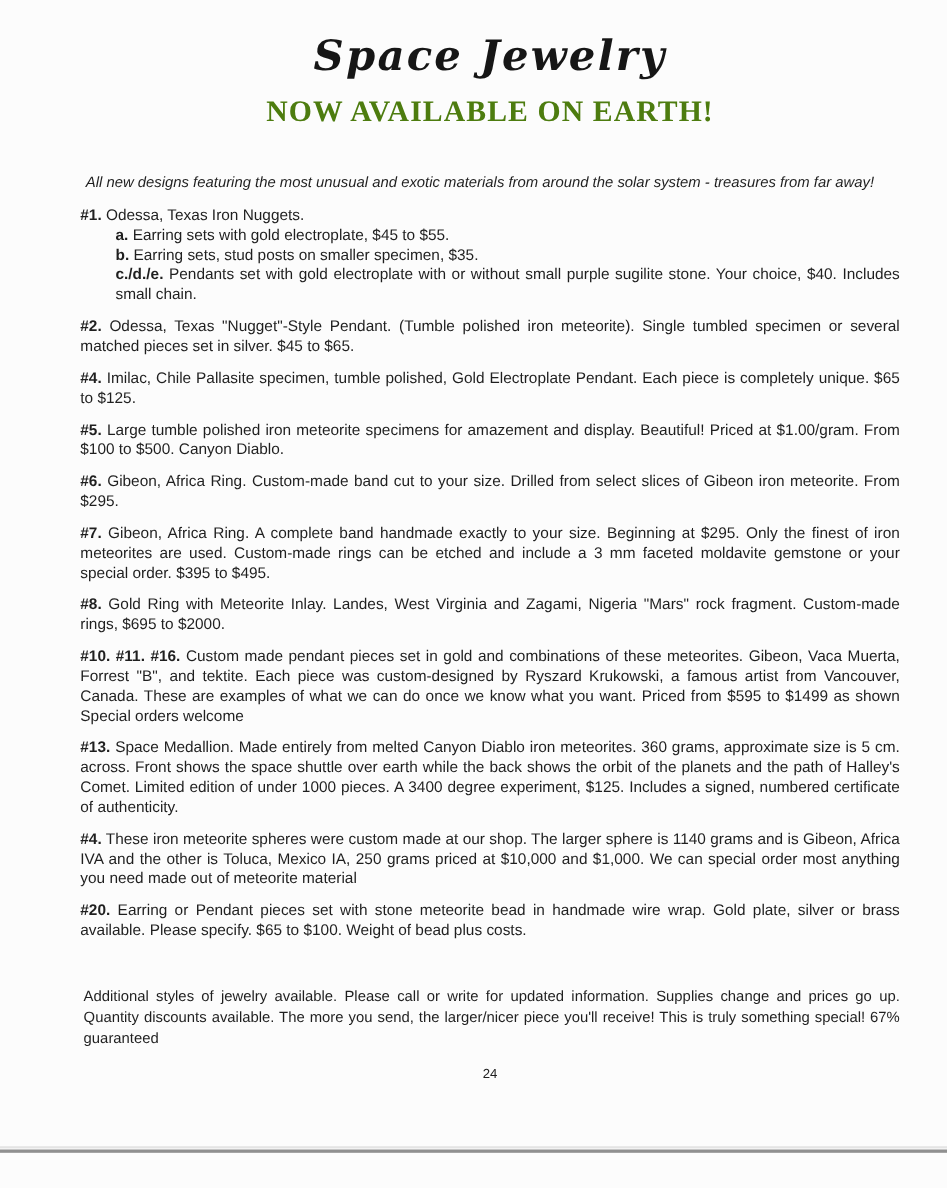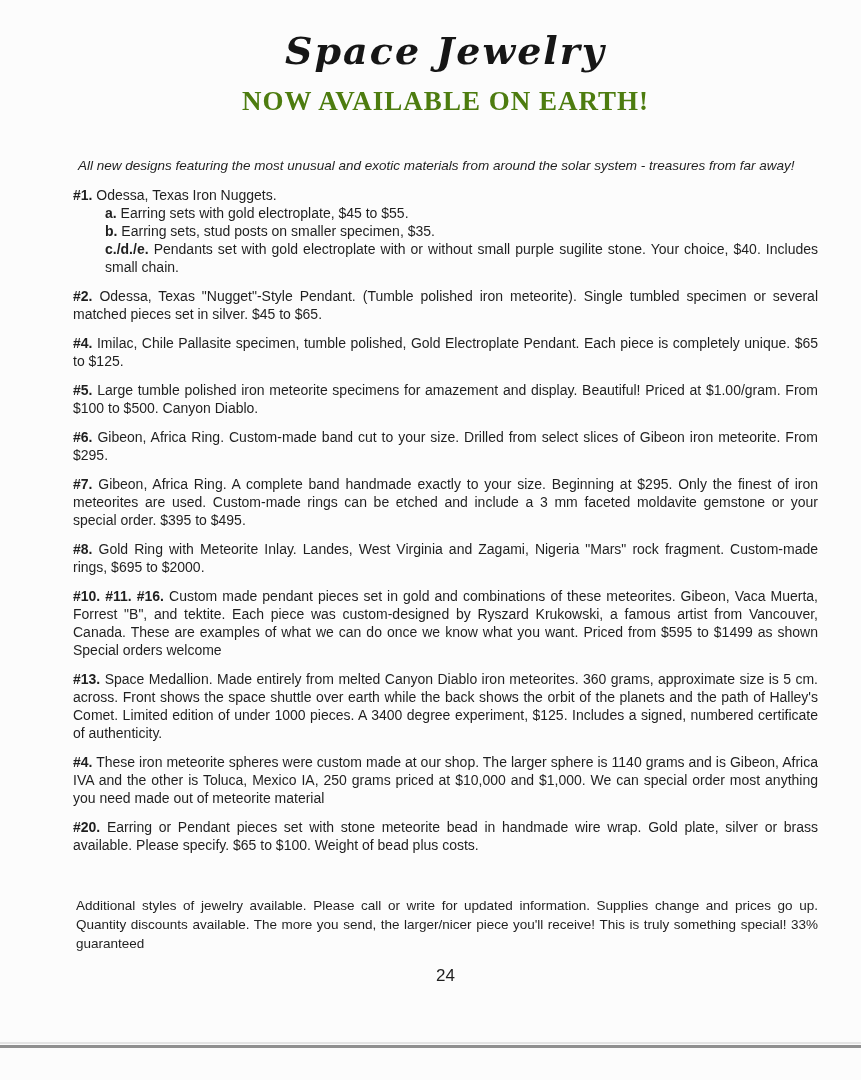--- a/index.html
+++ b/index.html
@@ -66,21 +66,21 @@
   }
   .footer-note {
     margin: 42px 0 0 3px;
     font-size: 13.5px;
     line-height: 19px;
     text-align: justify;
   }
   .page-number {
     margin-top: 14px;
     text-align: center;
-    font-size: 17px;
+    font-size: 12px;
     line-height: 18px;
   }
   .scan-line-light {
     position: absolute;
     left: 0; right: 0; bottom: 8px;
     height: 2px;
     background: #e4e4e4;
   }
   .scan-line-dark {
     position: absolute;
@@ -105,19 +105,19 @@
       <div class="item"><b>#5.</b> Large tumble polished iron meteorite specimens for amazement and display. Beautiful! Priced at $1.00/gram. From $100 to $500. Canyon Diablo.</div>
       <div class="item"><b>#6.</b> Gibeon, Africa Ring.  Custom-made band cut to your size. Drilled from select slices of Gibeon iron meteorite. From $295.</div>
       <div class="item"><b>#7.</b> Gibeon, Africa Ring. A complete band handmade exactly to your size. Beginning at $295. Only the finest of iron meteorites are used. Custom-made rings can be etched and include a 3 mm faceted moldavite gemstone or your special order. $395 to $495.</div>
       <div class="item"><b>#8.</b> Gold Ring with Meteorite Inlay. Landes, West Virginia and Zagami, Nigeria "Mars" rock fragment. Custom-made rings, $695 to $2000.</div>
       <div class="item"><b>#10. #11. #16.</b> Custom made pendant pieces set in gold and combinations of these meteorites. Gibeon, Vaca Muerta, Forrest "B", and tektite. Each piece was custom-designed by Ryszard Krukowski, a famous artist from Vancouver, Canada. These are examples of what we can do once we know what you want. Priced from $595 to $1499 as shown  Special orders welcome</div>
       <div class="item"><b>#13.</b> Space Medallion. Made entirely from melted Canyon Diablo iron meteorites. 360 grams, approximate size is 5 cm. across. Front shows the space shuttle over earth while the back shows the orbit of the planets and the path of Halley's Comet. Limited edition of under 1000 pieces. A 3400 degree experiment, $125. Includes a signed, numbered certificate of authenticity.</div>
       <div class="item"><b>#4.</b> These iron meteorite spheres were custom made at our shop. The larger sphere is 1140 grams and is Gibeon, Africa IVA and the other is Toluca, Mexico IA, 250 grams priced at $10,000 and $1,000. We can special order most anything you need made out of meteorite material</div>
       <div class="item"><b>#20.</b> Earring or Pendant pieces set with stone meteorite bead in handmade wire wrap. Gold plate, silver or brass available. Please specify. $65 to $100. Weight of bead plus costs.</div>
     </div>
 
-  <p class="footer-note">Additional styles of jewelry available. Please call or write for updated information. Supplies change and prices go up. Quantity discounts available. The more you send, the larger/nicer piece you'll receive! This is truly something special! 33% guaranteed</p>
+  <p class="footer-note">Additional styles of jewelry available. Please call or write for updated information. Supplies change and prices go up. Quantity discounts available. The more you send, the larger/nicer piece you'll receive! This is truly something special! 67% guaranteed</p>
 
   <div class="page-number">24</div>
 
   <div class="scan-line-light"></div>
   <div class="scan-line-dark"></div>
 </div>
 
 </body></html>

